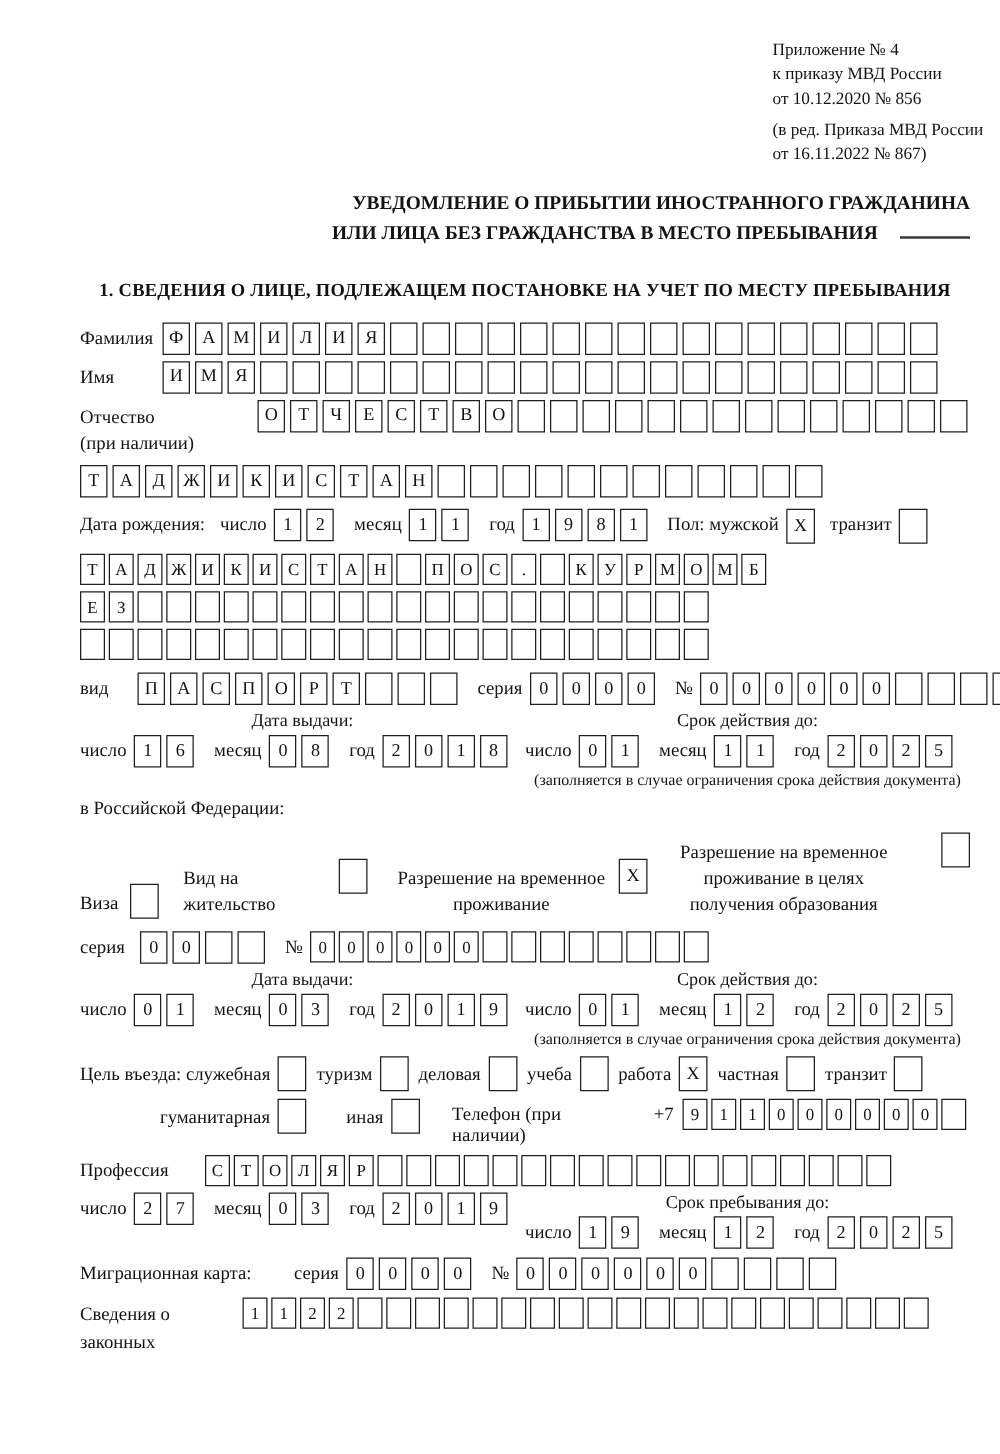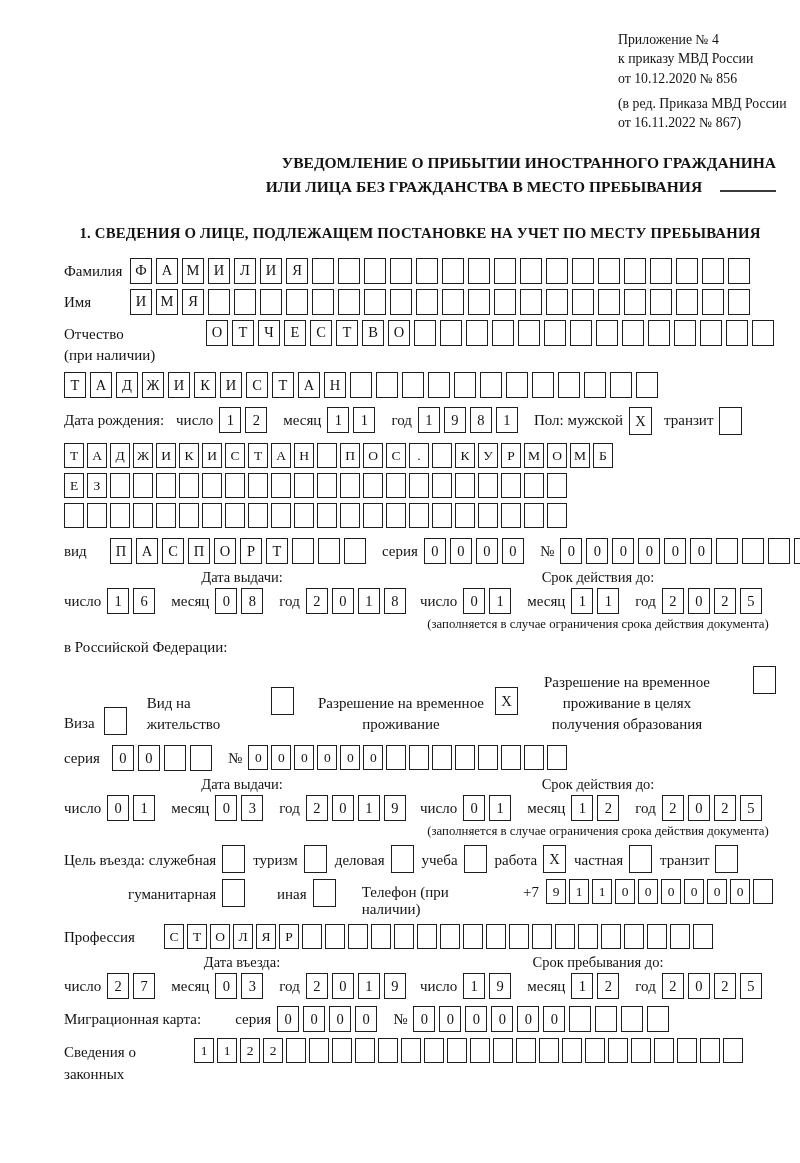--- a/index.html
+++ b/index.html
@@ -582,21 +582,20 @@
         <span class="cell"></span>
         <span class="cell"></span>
         <span class="cell"></span>
         <span class="cell"></span>
         <span class="cell"></span>
       </div>
   </div>
 
   <div class="dates-pair">
     <div class="dgroup left">
-      <div class="dheading">Дата въезда:</div>
       <div class="dline">
         <span class="dlabel first">число</span>
         <span class="cells">
             <span class="cell">2</span>
             <span class="cell">7</span>
           </span>
         <span class="dlabel">месяц</span>
         <span class="cells">
             <span class="cell">0</span>
             <span class="cell">3</span>

